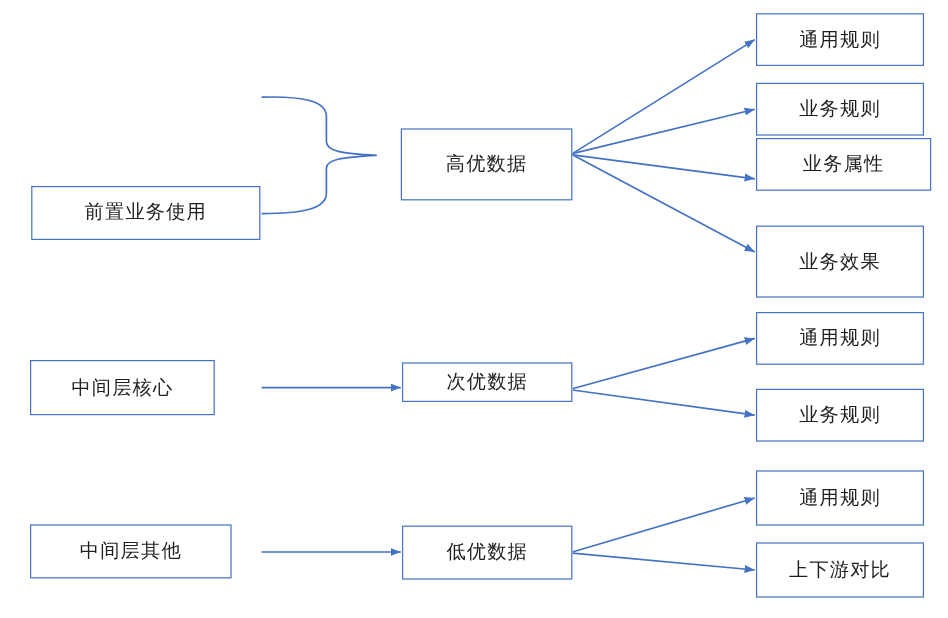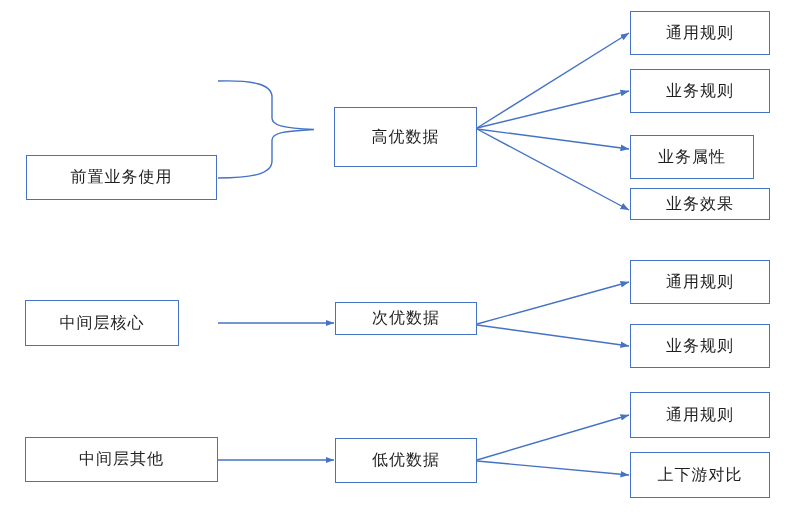--- a/index.html
+++ b/index.html
@@ -69,26 +69,26 @@
 
     <line x1="218" y1="460" x2="334" y2="460" marker-end="url(#arrowhead)"></line>
     <line x1="477" y1="460" x2="629" y2="415" marker-end="url(#arrowhead)"></line>
     <line x1="477" y1="461" x2="629" y2="475" marker-end="url(#arrowhead)"></line>
   </svg>
 
   <div class="node" style="left:26px;  top:155px; width:191px; height:45px;">前置业务使用</div>
   <div class="node" style="left:334px; top:107px; width:143px; height:60px;">高优数据</div>
   <div class="node" style="left:630px; top:11px;  width:140px; height:44px;">通用规则</div>
   <div class="node" style="left:630px; top:69px;  width:140px; height:44px;">业务规则</div>
-  <div class="node" style="left:630px; top:135px; width:124px; height:44px;text-align:center;">业务属性</div>
-  <div class="node" style="left:630px; top:188px; width:140px; height:32px;">业务效果</div>
+  <div class="node" style="left:630px; top:115px; width:146px; height:44px;text-align:center;">业务属性</div>
+  <div class="node" style="left:630px; top:188px; width:140px; height:60px;">业务效果</div>
 
   <div class="node" style="left:25px;  top:300px; width:154px; height:46px;text-align:right;">中间层核心</div>
   <div class="node" style="left:335px; top:302px; width:142px; height:33px;">次优数据</div>
   <div class="node" style="left:630px; top:260px; width:140px; height:44px;">通用规则</div>
   <div class="node" style="left:630px; top:324px; width:140px; height:44px;">业务规则</div>
 
-  <div class="node" style="left:25px;  top:437px; width:193px; height:45px;">中间层其他</div>
+  <div class="node" style="left:25px;  top:437px; width:168px; height:45px;">中间层其他</div>
   <div class="node" style="left:335px; top:438px; width:142px; height:45px;">低优数据</div>
   <div class="node" style="left:630px; top:392px; width:140px; height:46px;">通用规则</div>
   <div class="node" style="left:630px; top:452px; width:140px; height:46px;">上下游对比</div>
 
 </div>
 
 </body></html>

